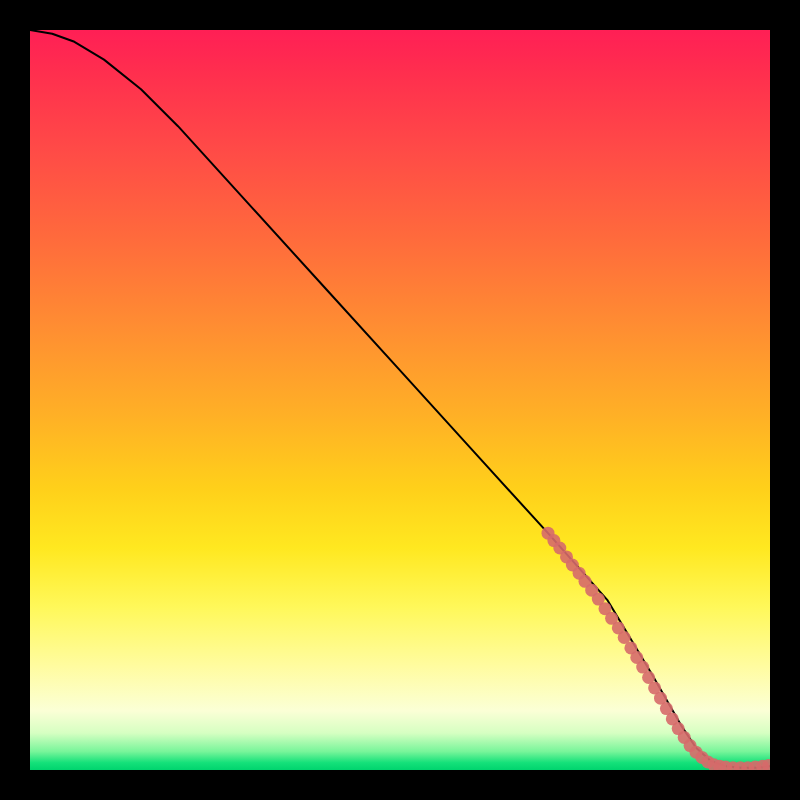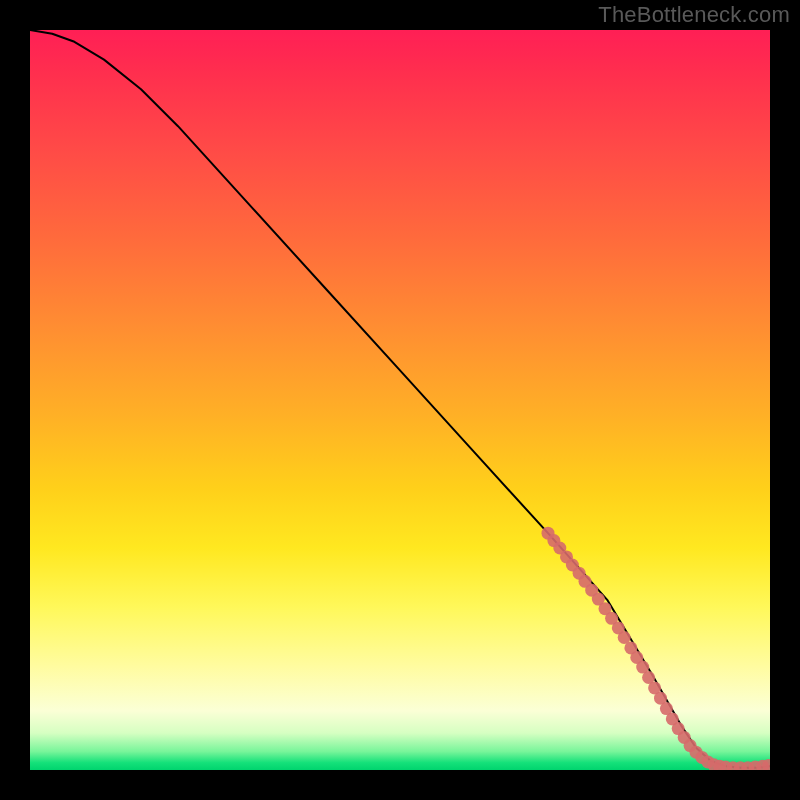--- a/index.html
+++ b/index.html
@@ -72,21 +72,20 @@
   }
   .dot {
     fill: #d66a6a;
     opacity: 0.9;
   }
 </style>
 </head>
 <body>
 
 <div class="wrap">
-  <div class="attribution">TheBottleneck.com</div>
 
   <div class="plot">
     <div class="gradient"></div>
     <svg class="overlay" viewBox="0 0 740 740" preserveAspectRatio="none">
       <path id="curve-path" class="curve" d="M0.0 0.0 L22.2 3.7 L44.4 11.8 L74.0 29.6 L111.0 59.2 L148.0 96.2 L222.0 177.6 L296.0 259.0 L370.0 340.4 L444.0 421.8 L518.0 503.2 L577.2 569.8 L621.6 643.8 L651.2 695.6 L666.0 717.8 L680.8 731.1 L695.6 736.3 L710.4 737.8 L725.2 737.8 L740.0 736.3"></path>
       <g id="dots">
           <circle cx="518.0" cy="503.2" r="6.5" class="dot"></circle>
           <circle cx="523.9" cy="510.6" r="6.5" class="dot"></circle>
           <circle cx="529.8" cy="518.0" r="6.5" class="dot"></circle>
           <circle cx="536.5" cy="526.9" r="6.5" class="dot"></circle>

